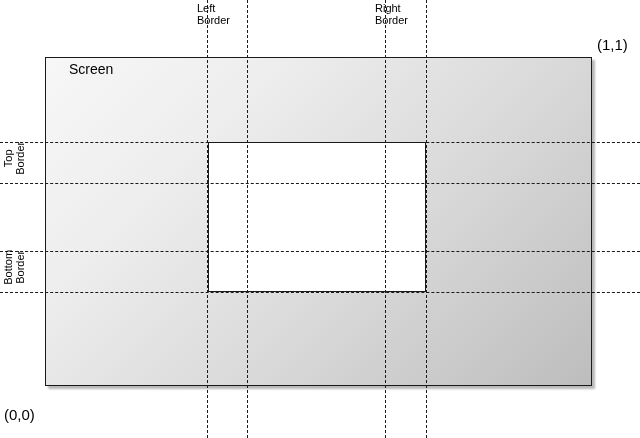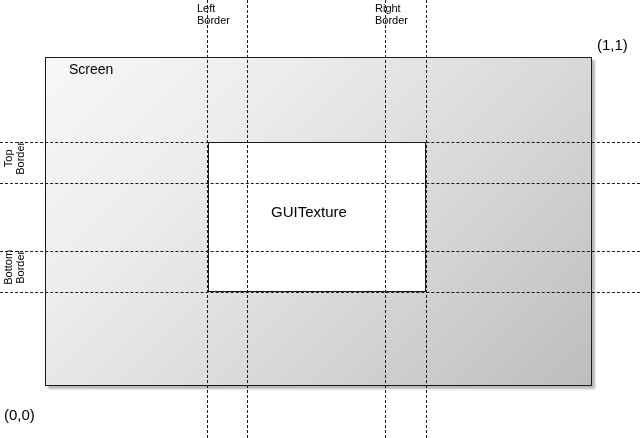--- a/index.html
+++ b/index.html
@@ -101,21 +101,20 @@
   <div class="vline" style="left:385px;"></div>
   <div class="vline" style="left:426px;"></div>
 
   <div class="hline" style="top:142px;"></div>
   <div class="hline" style="top:183px;"></div>
   <div class="hline" style="top:251px;"></div>
   <div class="hline" style="top:292px;"></div>
 
   <div class="lbl lbl-screen">Screen</div>
 
-  <div class="lbl lbl-texture">GUITexture</div>
 
   <div class="lbl lbl-corner11">(1,1)</div>
 
   <div class="lbl lbl-corner00">(0,0)</div>
 
   <div class="lbl lbl-top-edge lbl-left">Left
 Border</div>
 
   <div class="lbl lbl-top-edge lbl-right">Right
 Border</div>

